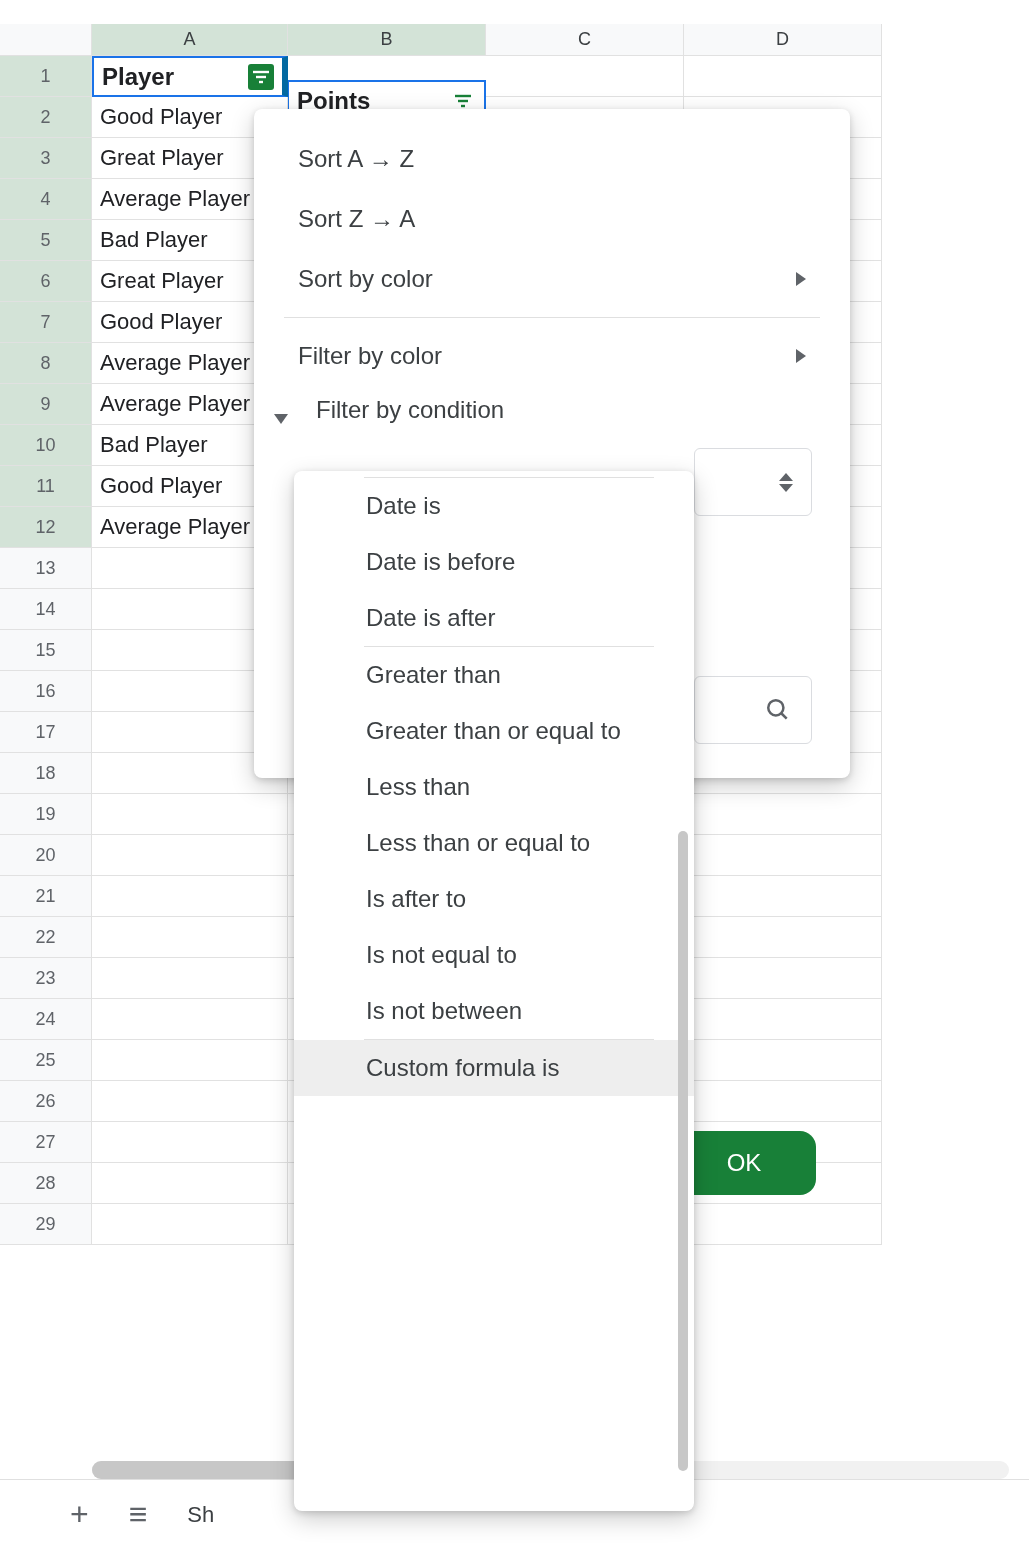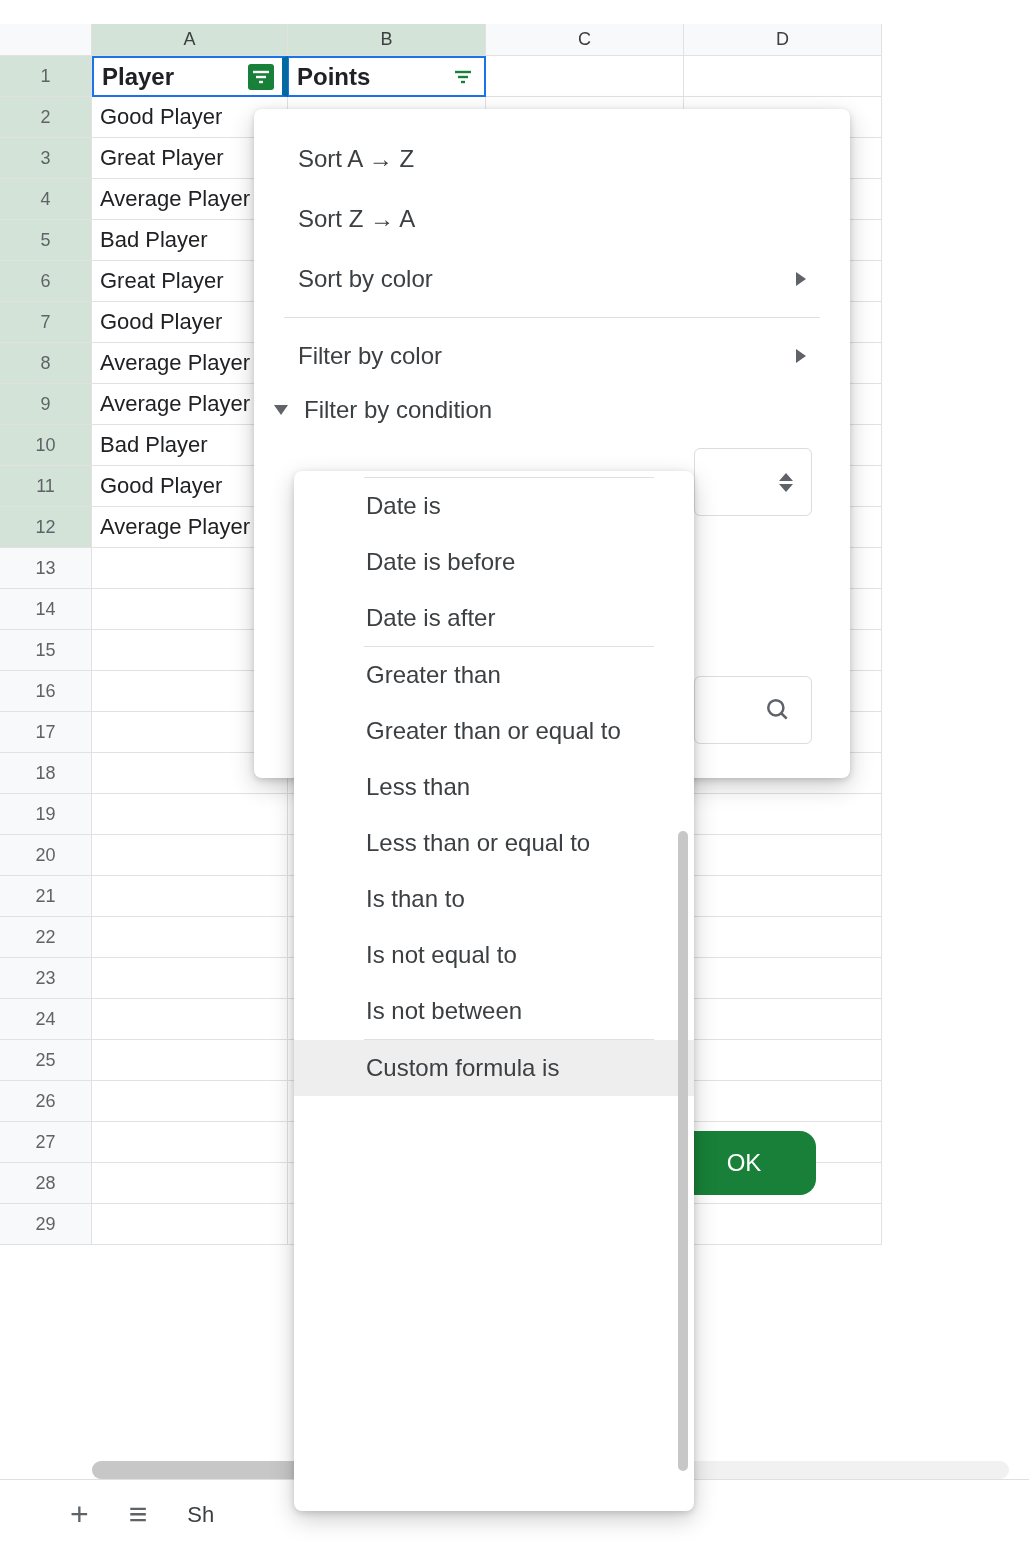--- a/index.html
+++ b/index.html
@@ -78,21 +78,21 @@
     .header-cell {
       font-weight: 700;
       font-size: 24px;
       position: relative;
       justify-content: space-between;
     }
     .row-1 .cell-a, .row-1 .cell-b {
       border: 2px solid #1a73e8;
     }
     .row-1 .cell-a { border-right: 6px solid #0369a1; }
-    .row-1 .cell-b { border-left: 1px solid #1a73e8; }
+    .row-1 .cell-b { border-left: 1px solid #1a73e8; margin-top: 24px; }
     
     .filter-icon {
       width: 26px;
       height: 26px;
       display: flex;
       align-items: center;
       justify-content: center;
       border-radius: 3px;
     }
     .filter-icon.active {
@@ -132,22 +132,22 @@
     .menu-divider {
       height: 1px;
       background: #e0e0e0;
       margin: 8px 30px;
     }
     .collapse-row {
       padding: 10px 44px 10px 20px;
       font-size: 24px;
       color: #3c4043;
       display: flex;
-      align-items: center;
-      gap: 16px;
+      align-items: flex-end;
+      gap: 28px;
     }
     .collapse-arrow {
       width: 0; height: 0;
       border-left: 7px solid transparent;
       border-right: 7px solid transparent;
       border-top: 10px solid #5f6368;
     }
     
     .condition-select {
       margin: 14px 30px 14px 440px;
@@ -563,21 +563,21 @@
         <div class="cond-item">Date is</div>
         <div class="cond-item">Date is before</div>
         <div class="cond-item">Date is after</div>
       </div>
     <div class="cond-divider"></div>
     <div id="cond-g2">
         <div class="cond-item">Greater than</div>
         <div class="cond-item">Greater than or equal to</div>
         <div class="cond-item">Less than</div>
         <div class="cond-item">Less than or equal to</div>
-        <div class="cond-item">Is than to</div>
+        <div class="cond-item">Is after to</div>
         <div class="cond-item">Is not equal to</div>
         <div class="cond-item">Is not between</div>
       </div>
     <div class="cond-divider"></div>
     <div id="cond-g3">
         <div class="cond-item hover">Custom formula is</div>
       </div>
   </div>
   <div class="cond-scrollbar"></div>
 </div>

